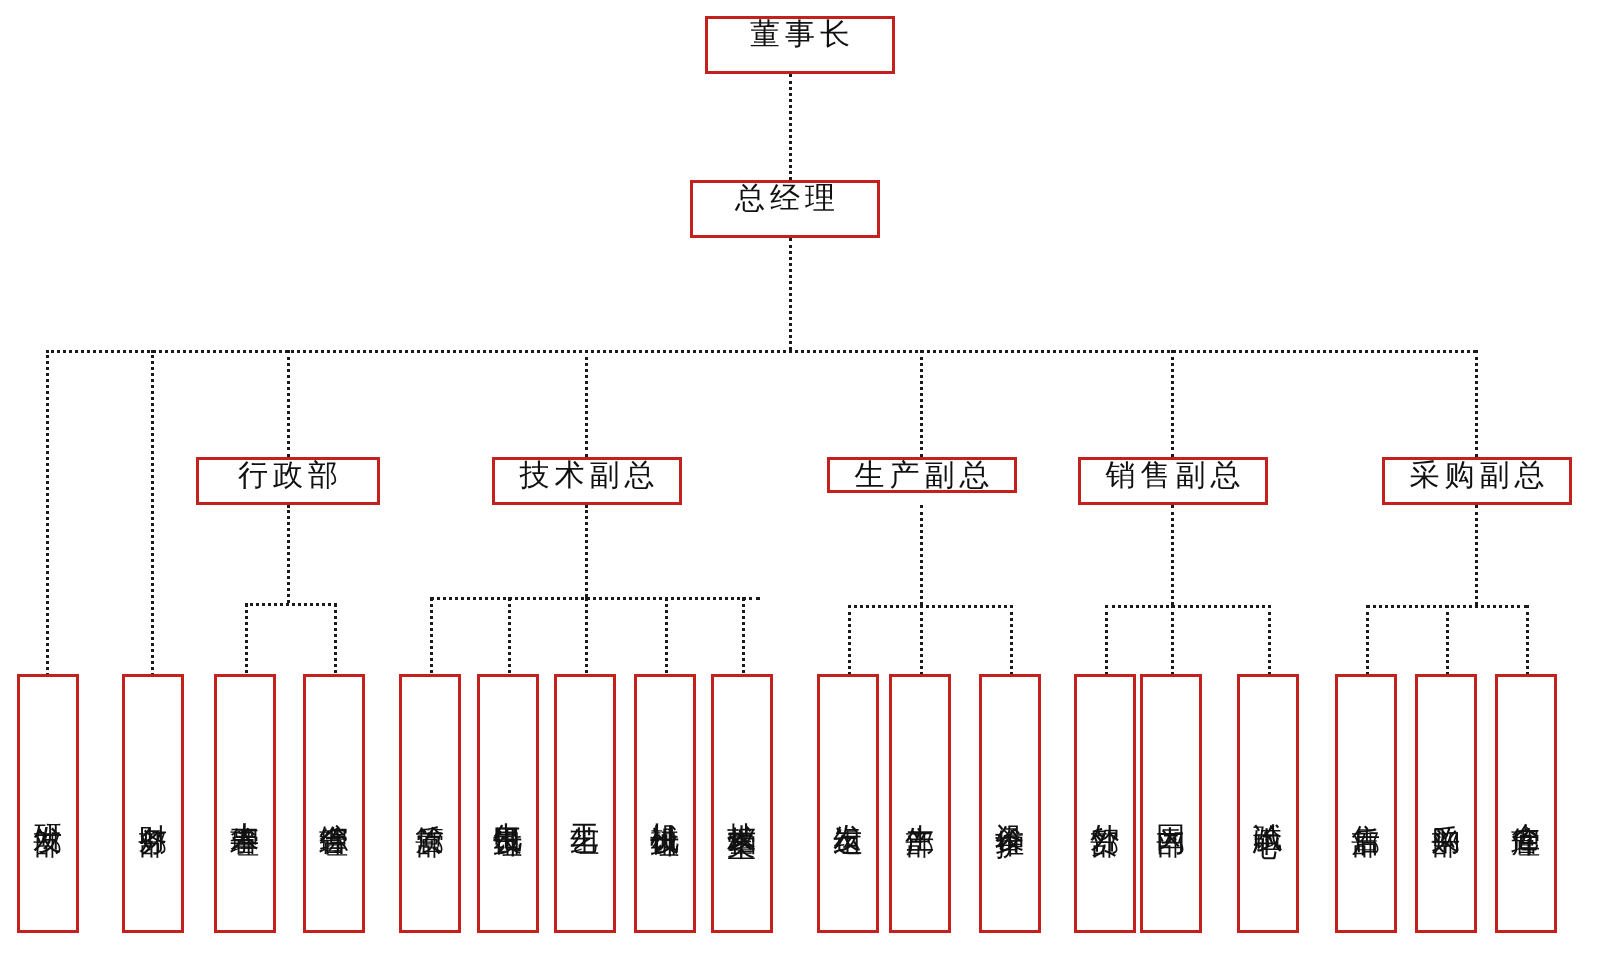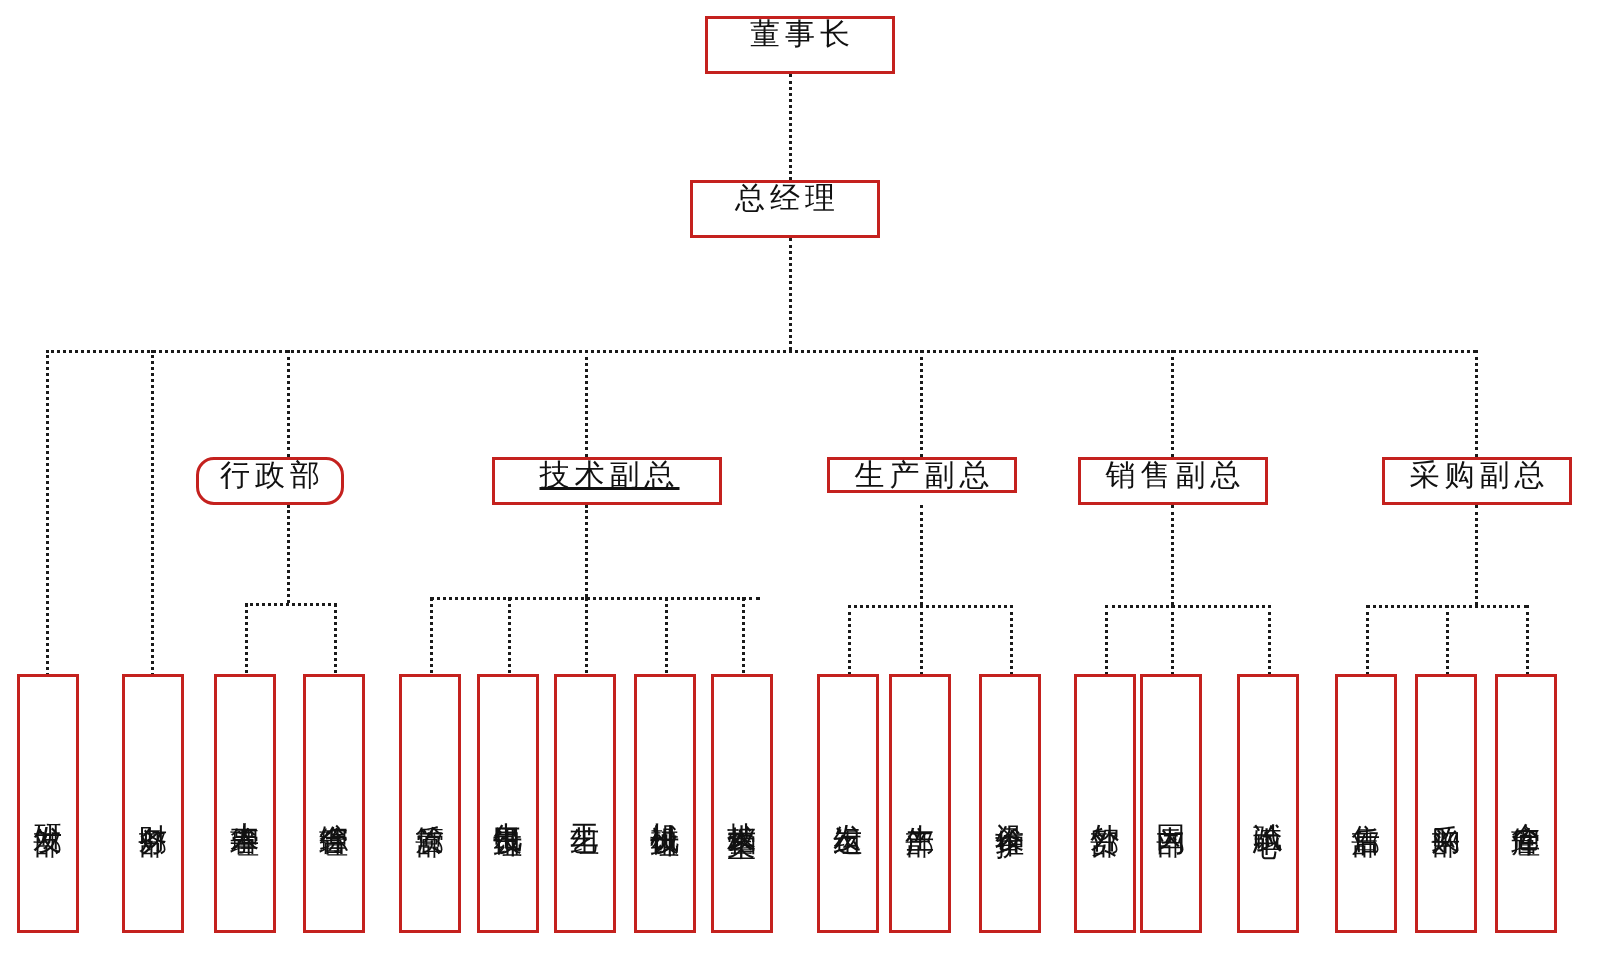--- a/index.html
+++ b/index.html
@@ -90,24 +90,24 @@
   <div class="conn v" style="left:287px; top:350px; height:107px;"></div>
 
   <div class="conn v" style="left:585px; top:350px; height:107px;"></div>
 
   <div class="conn v" style="left:920px; top:350px; height:107px;"></div>
 
   <div class="conn v" style="left:1171px; top:350px; height:107px;"></div>
 
   <div class="conn v" style="left:1475px; top:350px; height:107px;"></div>
 
-  <div class="node horiz" style="left:196px; top:457px; width:148px; height:48px;border-radius:18px;">
+  <div class="node horiz" style="left:196px; top:457px; width:184px; height:48px;">
     <span>行政部</span>
   </div>
-  <div class="node horiz" style="left:492px; top:457px; width:230px; height:48px;text-decoration:underline;">
+  <div class="node horiz" style="left:492px; top:457px; width:190px; height:48px;">
     <span>技术副总</span>
   </div>
   <div class="node horiz" style="left:827px; top:457px; width:190px; height:36px;">
     <span>生产副总</span>
   </div>
   <div class="node horiz" style="left:1078px; top:457px; width:190px; height:48px;">
     <span>销售副总</span>
   </div>
   <div class="node horiz" style="left:1382px; top:457px; width:190px; height:48px;">
     <span>采购副总</span>

